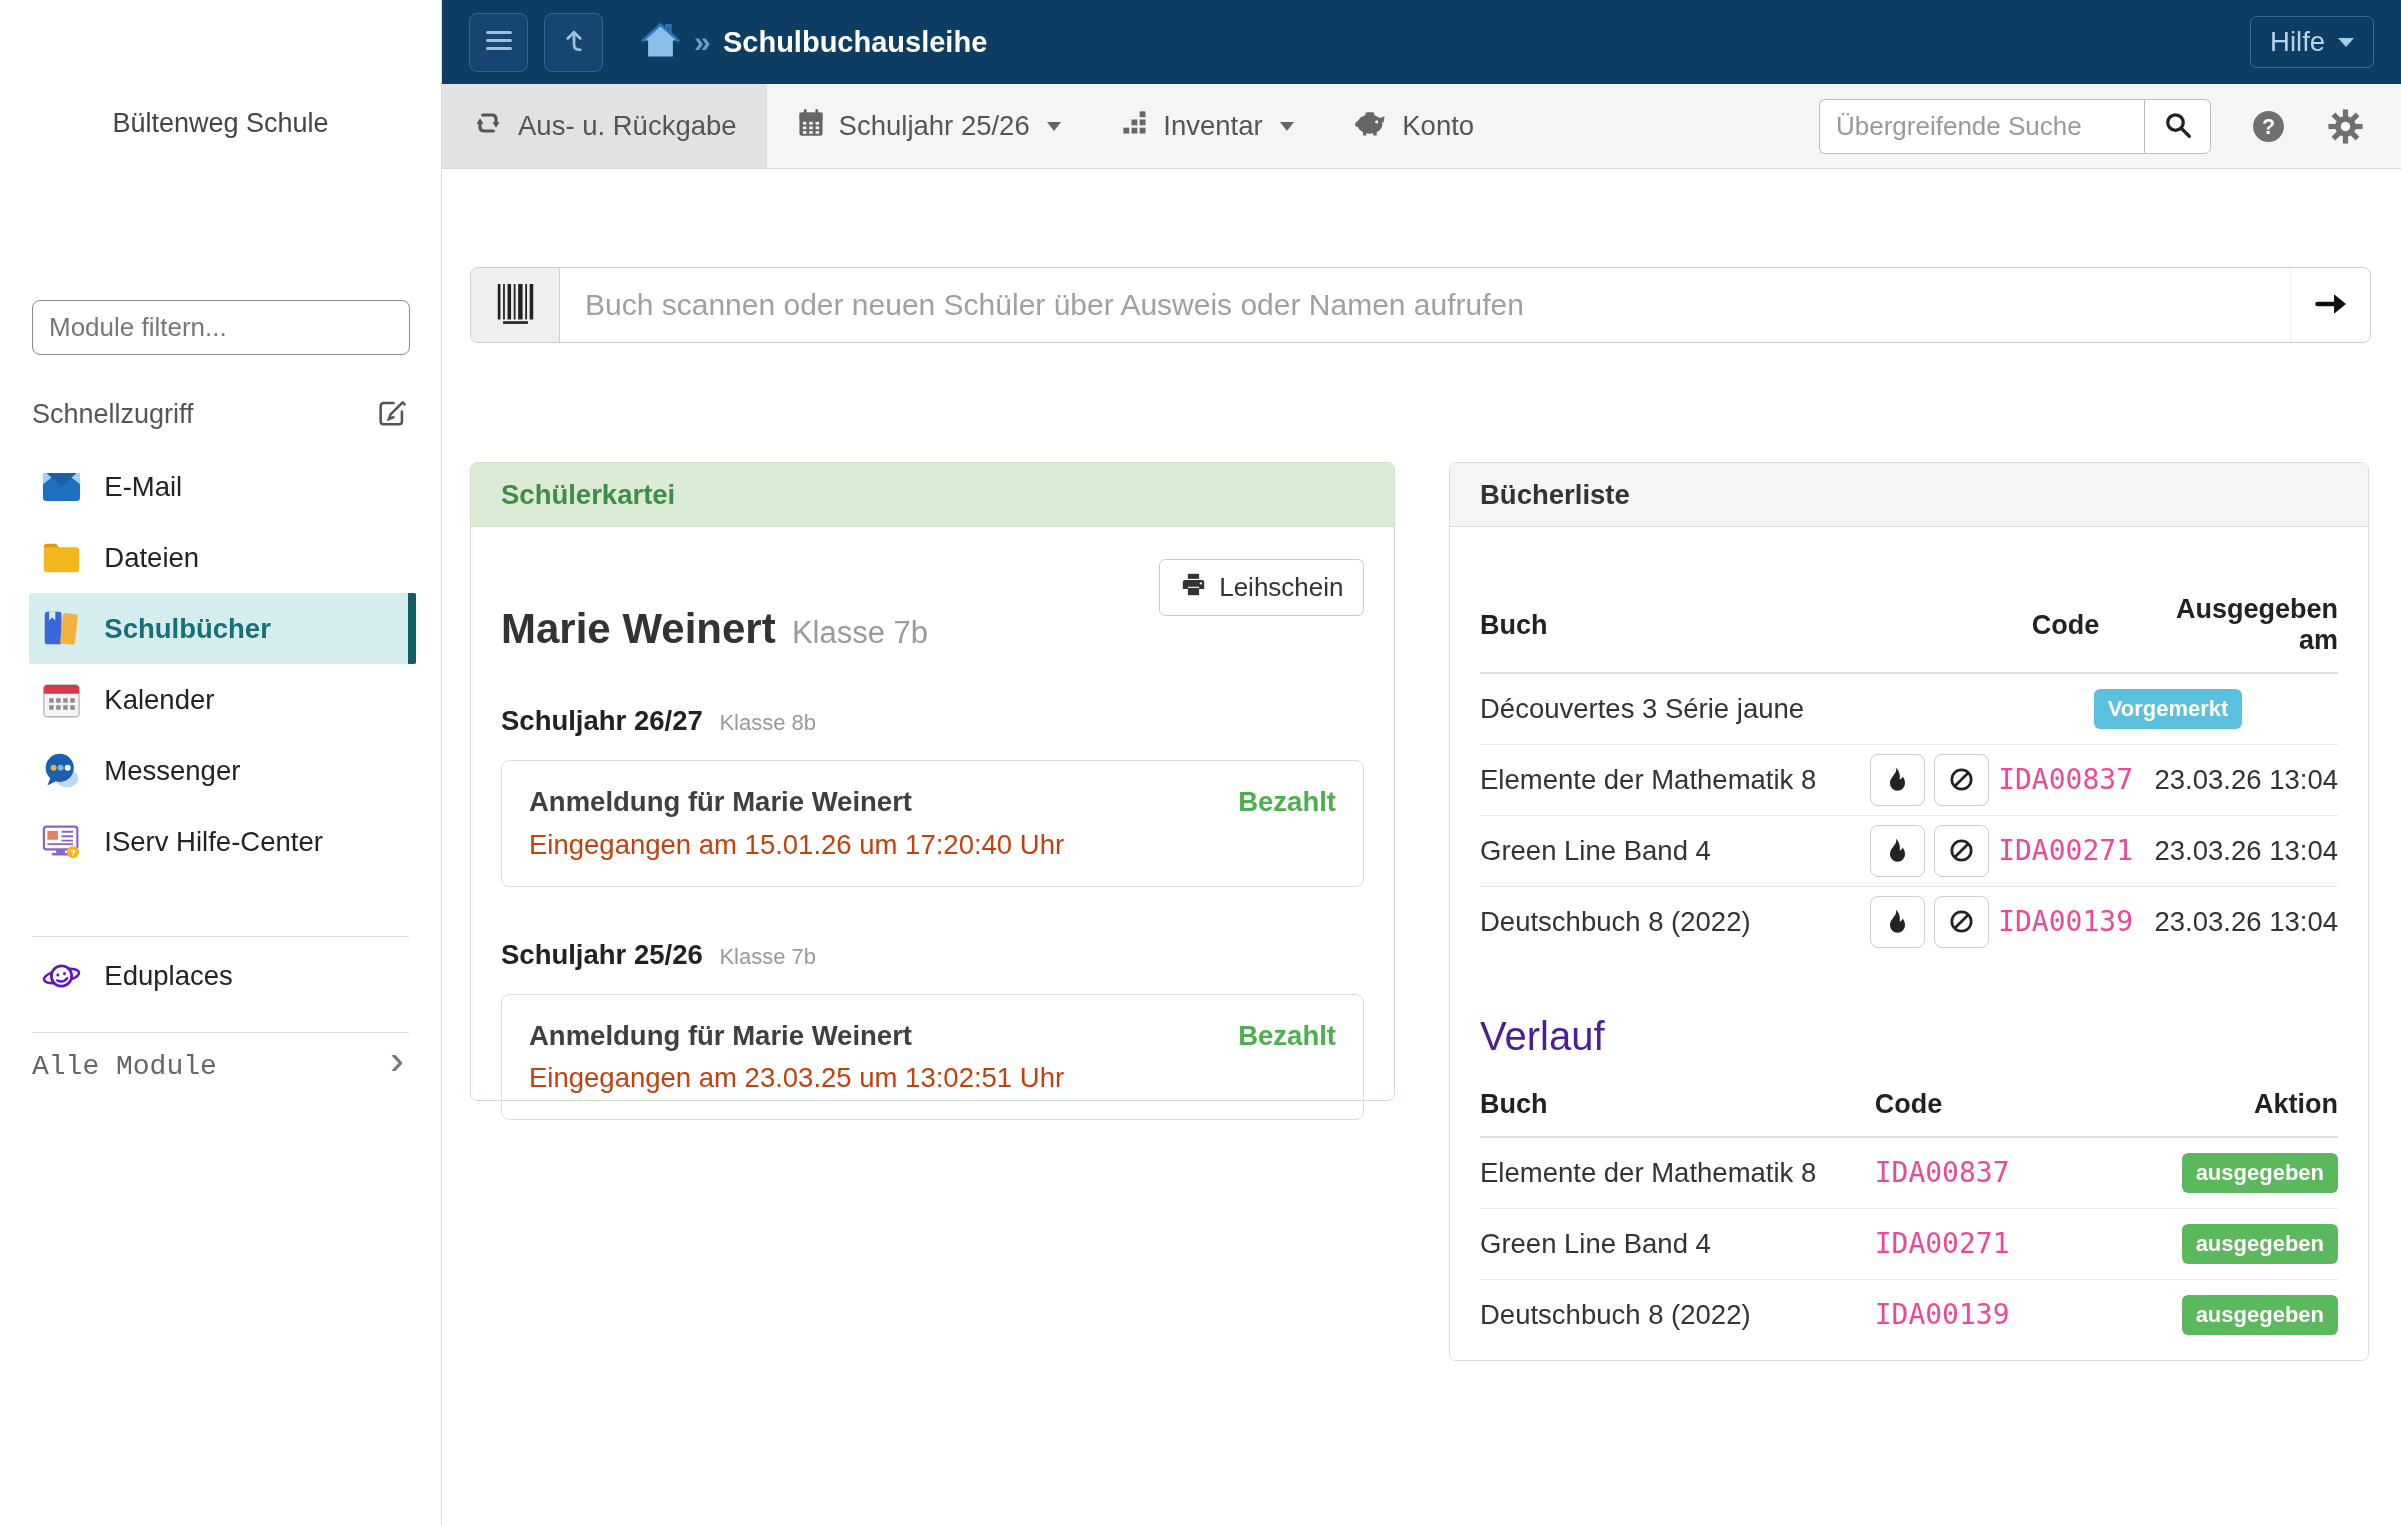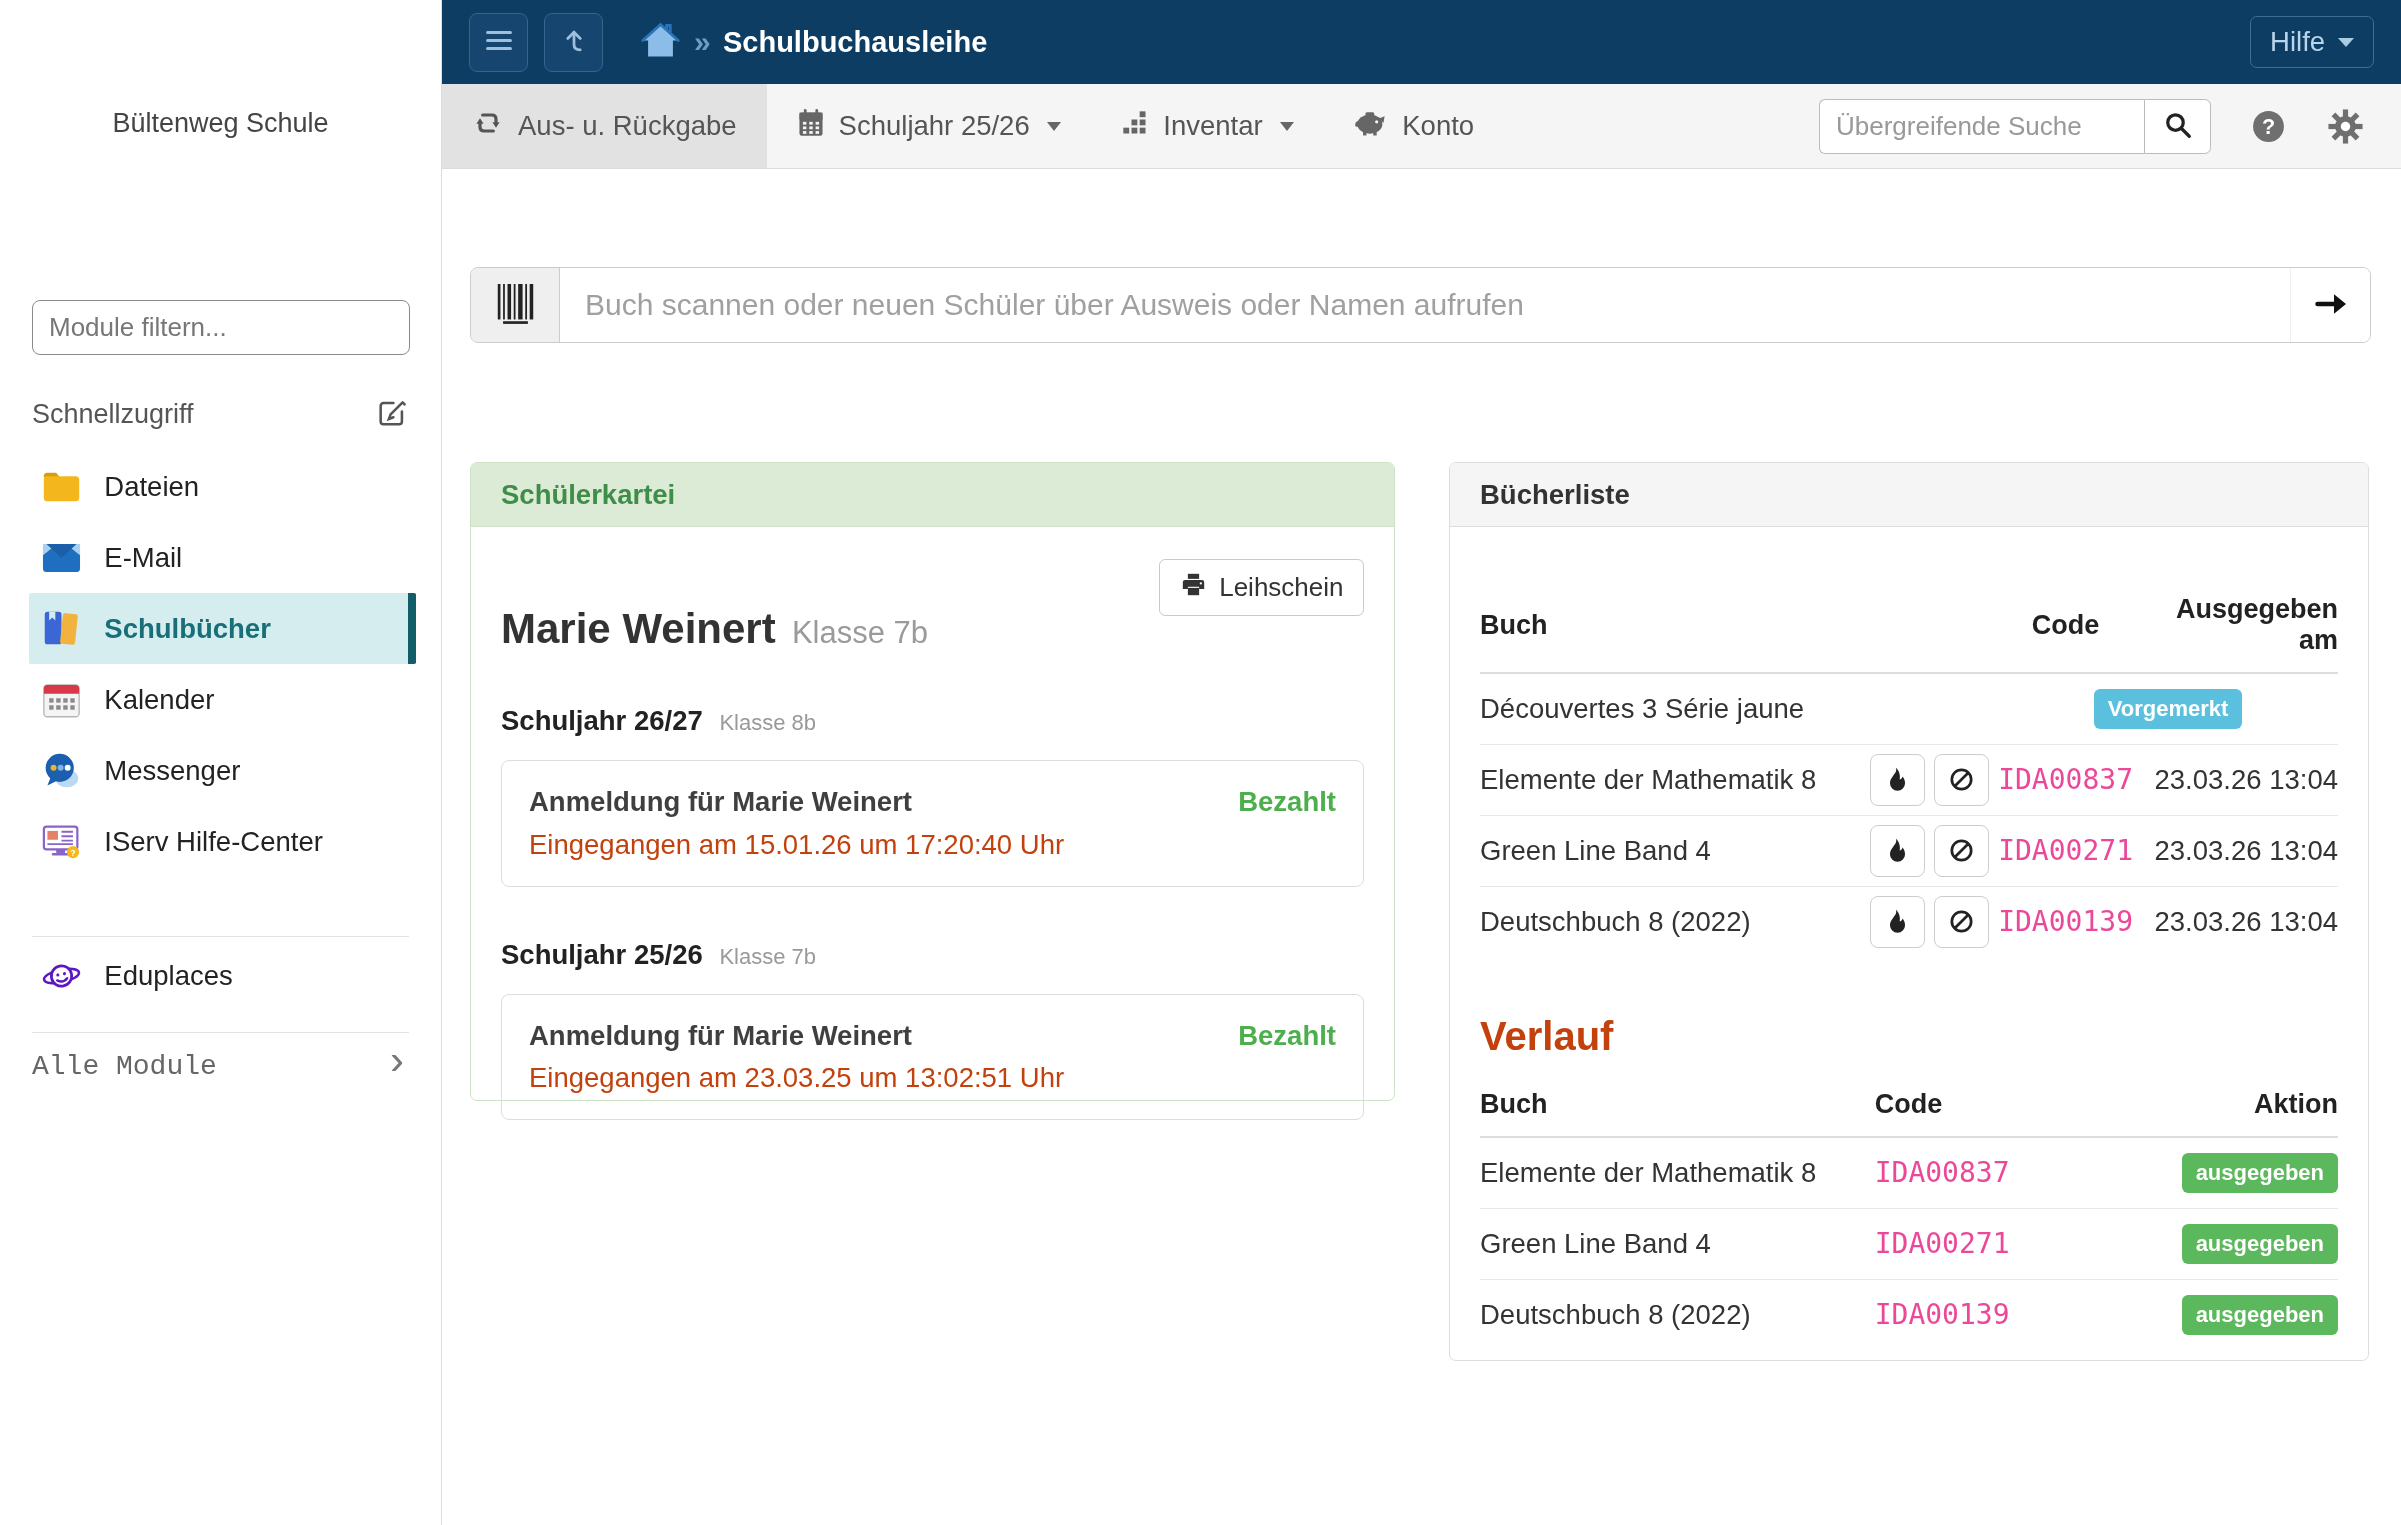--- a/index.html
+++ b/index.html
@@ -114,21 +114,21 @@
   .th-right { text-align:right !important; }
   .td-center { text-align:center; }
   .td-right { text-align:right; }
   .code { font-family:"DejaVu Sans Mono","Liberation Mono",monospace; font-size:28px; color:#ec4899; }
   .badge { display:inline-block; color:#fff; font-weight:bold; font-size:22px; padding:7px 14px; border-radius:6.2px; }
   .badge-info { background:#5bc0de; }
   .badge-success { background:#5cb85c; }
   .icon-btns { display:flex; gap:9px; }
   .mini-btn { width:55px; height:52px; border:1.8px solid #ccc; border-radius:8px; background:#fff;
     display:flex; align-items:center; justify-content:center; cursor:pointer; }
-  .verlauf-title { margin-top:57px; font-size:40px; font-weight:bold; color:#c2410c; }
+  .verlauf-title { margin-top:57px; font-size:40px; font-weight:normal; color:#4c1d95; }
 </style>
 </head>
 <body>
 
 <div class="app">
 
   <div class="sidebar">
     <div class="school-name">Bültenweg Schule</div>
 
 
@@ -138,39 +138,39 @@
       <span class="quick-label">Schnellzugriff</span>
       <span>
         <svg width="34" height="34" viewBox="0 0 24 24" fill="none" stroke="#555" stroke-width="1.8" stroke-linecap="round">
           <path d="M13 5H6a2 2 0 0 0-2 2v11a2 2 0 0 0 2 2h11a2 2 0 0 0 2-2v-7"></path>
           <path d="M11 13 L19.5 4.5 M11 13 l-1.2 3.2 3.2-1.2 M19.5 4.5 l1.4 1.4"></path>
         </svg>
       </span>
     </div>
 
     <div class="side-items">
-      <div class="side-item">
-        <span class="side-icon">
-          <svg width="39" height="32" viewBox="0 0 44 36">
-            <path d="M2 6 a4 4 0 0 1 4-4 h10 l4 5 h-18 z" fill="#d89c12"></path>
-            <rect x="2" y="6" width="40" height="28" rx="4" fill="#f3b71d"></rect>
-          </svg>
-        </span>
-        <span>Dateien</span>
-      </div>
       <div class="side-item">
         <span class="side-icon">
           <svg width="39" height="30" viewBox="0 0 44 34">
             <rect x="1" y="1" width="42" height="32" rx="4" fill="#1f6fc0"></rect>
             <polygon points="1,1 17,1 1,14" fill="#a9d1f2"></polygon>
             <polygon points="27,1 43,1 43,14" fill="#a9d1f2"></polygon>
             <polygon points="5,1 39,1 22,17" fill="#1a5fa8"></polygon>
           </svg>
         </span>
         <span>E-Mail</span>
+      </div>
+      <div class="side-item">
+        <span class="side-icon">
+          <svg width="39" height="32" viewBox="0 0 44 36">
+            <path d="M2 6 a4 4 0 0 1 4-4 h10 l4 5 h-18 z" fill="#d89c12"></path>
+            <rect x="2" y="6" width="40" height="28" rx="4" fill="#f3b71d"></rect>
+          </svg>
+        </span>
+        <span>Dateien</span>
       </div>
       <div class="side-item active">
         <span class="side-icon">
           <svg width="39" height="37" viewBox="0 0 44 42">
             <rect x="3" y="2" width="19" height="37" rx="3" fill="#3b66d6"></rect>
             <polygon points="8,2 15,2 15,12 11.5,8.5 8,12" fill="#d5edef"></polygon>
             <rect x="22" y="4" width="17" height="35" rx="3" fill="#f2b33e" transform="rotate(6 30 21)"></rect>
           </svg>
         </span>
         <span>Schulbücher</span>

